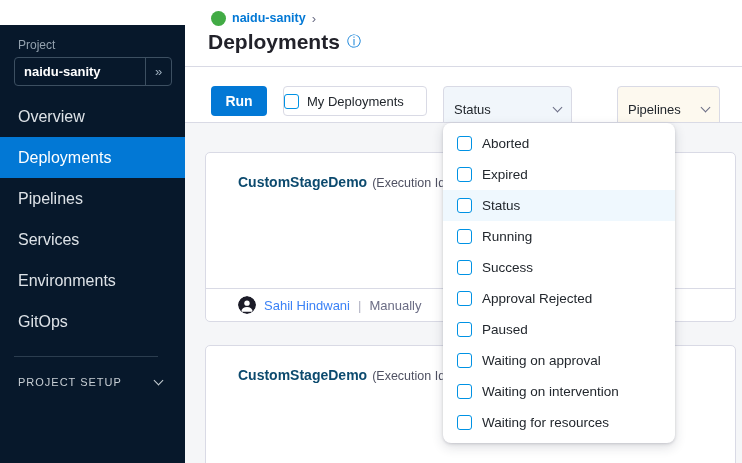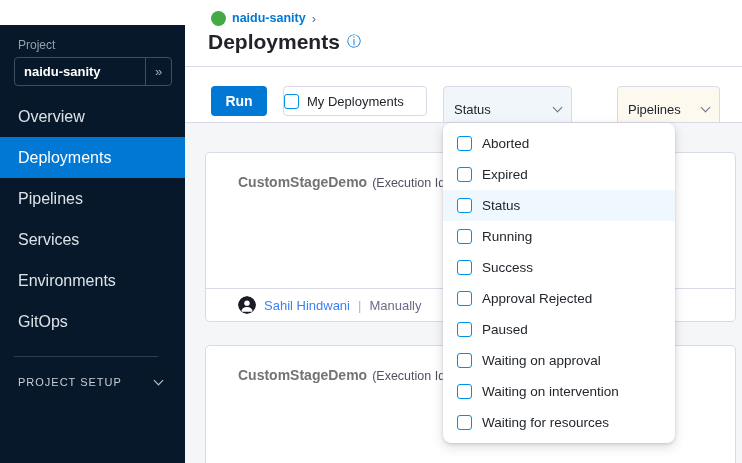--- a/index.html
+++ b/index.html
@@ -57,21 +57,21 @@
   .toolbar-divider { position:absolute; left:0; top:122px; width:557px; border-top:1px solid #d9dae5; }
 
   
   .content-bg { position:absolute; left:0; top:123px; width:557px; height:340px; background:#f5f6f8; }
   .card { position:absolute; left:20px; width:531px; background:#ffffff; border:1px solid #d9dae5;
     border-radius:5px; cursor:pointer; }
   .card-1 { top:152px; height:170px; }
   .card-2 { top:345px; height:130px; }
   .card-title-row { position:absolute; left:32px; top:21px; display:flex; align-items:baseline; gap:5px;
     white-space:nowrap; }
-  .card-title { font-size:14px; font-weight:bold; color:#737373; }
+  .card-title { font-size:14px; font-weight:bold; color:#0c4a6e; }
   .card-subtitle { font-size:12.5px; color:#4f5162; }
   .card-footer { position:absolute; left:0; bottom:0; width:100%; height:33px; border-top:1px solid #d9dae5;
     display:flex; align-items:center; gap:8px; padding-left:32px; }
   .avatar { width:18px; height:18px; border-radius:50%; overflow:hidden; }
   .footer-user { font-size:13px; color:#3b82f6; }
   .footer-sep { font-size:13px; color:#b0b1c3; }
   .footer-trigger { font-size:13px; color:#6b6d85; }
 
   
   .status-menu { position:absolute; left:258px; top:123px; width:232px; background:#ffffff;

